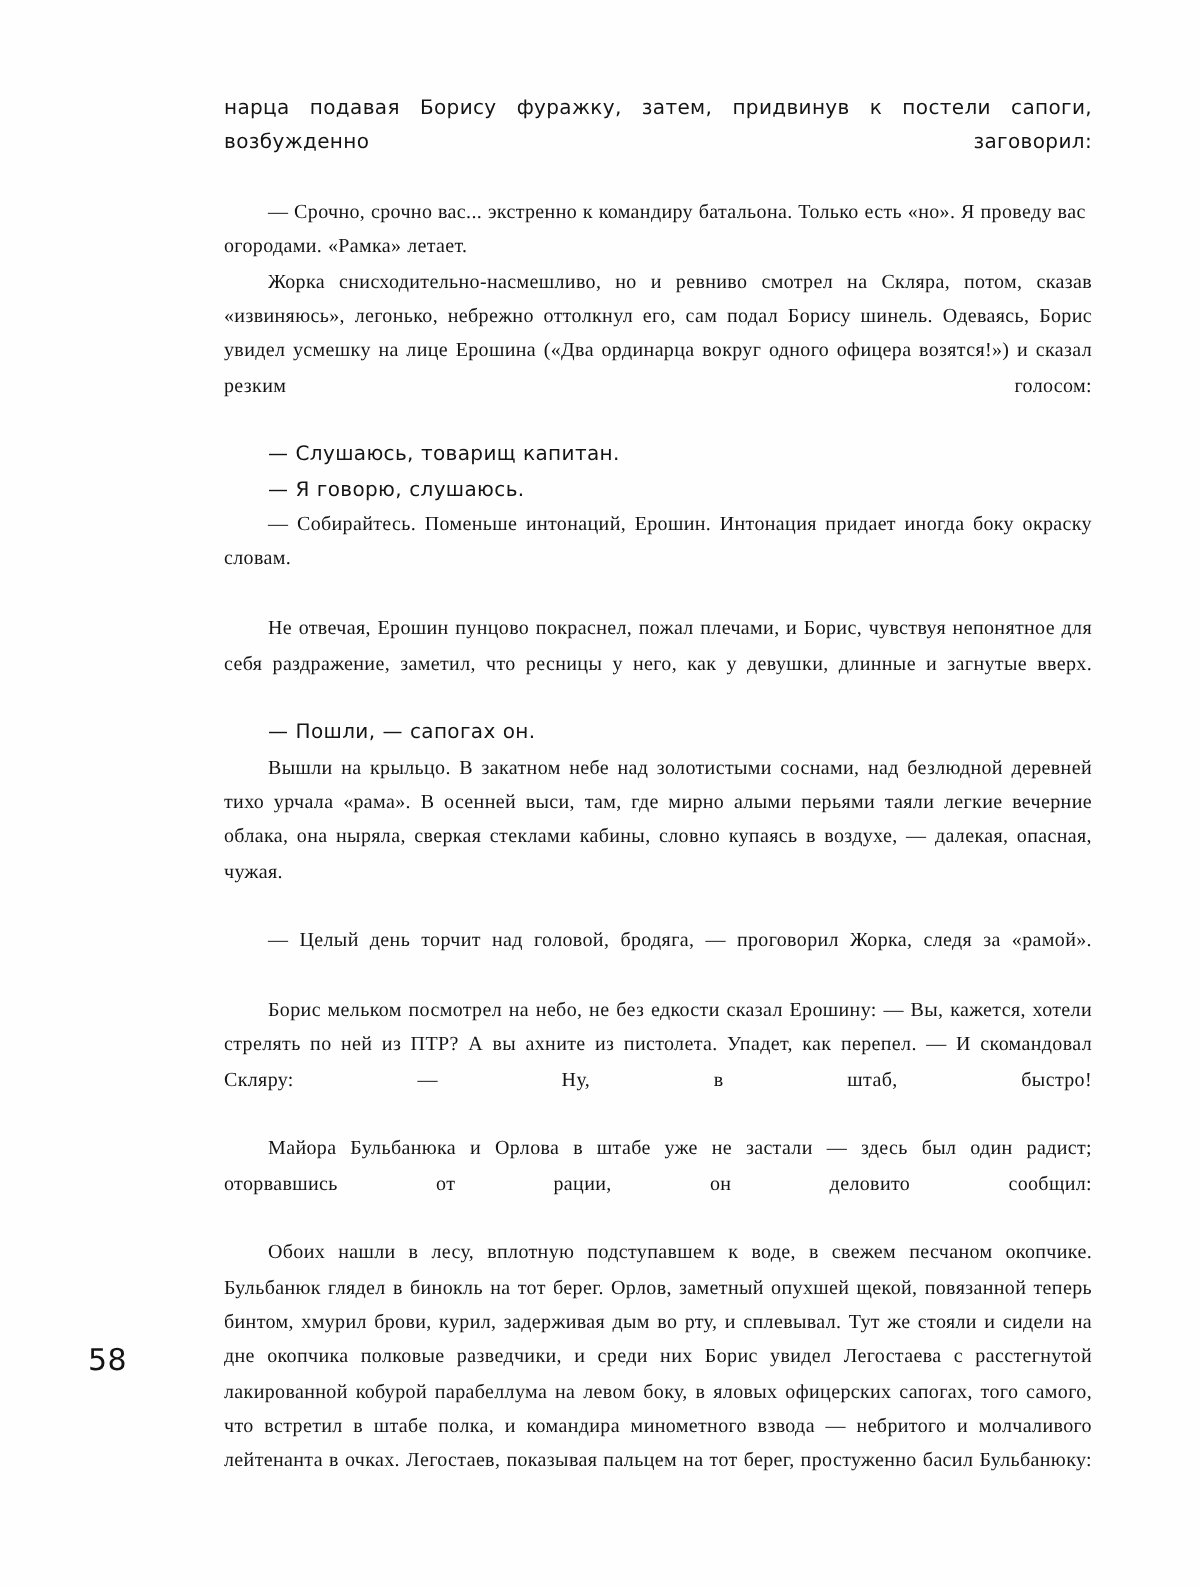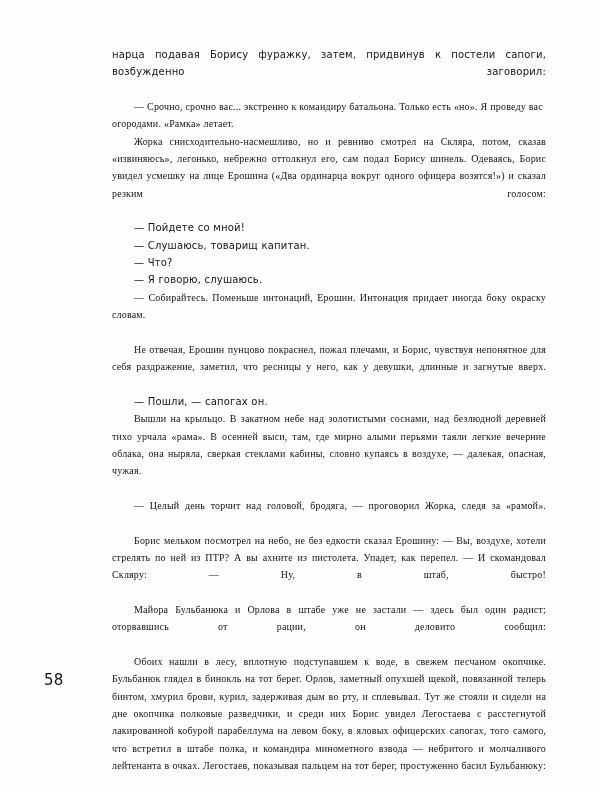--- a/index.html
+++ b/index.html
@@ -71,39 +71,37 @@
 <div class="page">
 
   <div class="text-column">
 
     <p class="para">нарца подавая Борису фуражку, затем, придвинув к постели сапоги, возбужденно заговорил:</p>
 
     <p class="para indent dialogue">— Срочно, срочно вас... экстренно к командиру батальона. Только есть «но». Я проведу вас огородами. «Рамка» летает.</p>
 
     <p class="para indent">Жорка снисходительно-насмешливо, но и ревниво смотрел на Скляра, потом, сказав «извиняюсь», легонько, небрежно оттолкнул его, сам подал Борису шинель. Одеваясь, Борис увидел усмешку на лице Ерошина («Два ординарца вокруг одного офицера возятся!») и сказал резким голосом:</p>
 
-    <p class="para dialogue">— Пойдете со мной!</p>
 
     <p class="para dialogue">— Слушаюсь, товарищ капитан.</p>
 
-    <p class="para dialogue">— Что?</p>
 
     <p class="para dialogue">— Я говорю, слушаюсь.</p>
 
     <p class="para indent">— Собирайтесь. Поменьше интонаций, Ерошин. Интонация придает иногда боку окраску словам.</p>
 
     <p class="para indent">Не отвечая, Ерошин пунцово покраснел, пожал плечами, и Борис, чувствуя непонятное для себя раздражение, заметил, что ресницы у него, как у девушки, длинные и загнутые вверх.</p>
 
     <p class="para dialogue">— Пошли, — сапогах он.</p>
 
     <p class="para indent">Вышли на крыльцо. В закатном небе над золотистыми соснами, над безлюдной деревней тихо урчала «рама». В осенней выси, там, где мирно алыми перьями таяли легкие вечерние облака, она ныряла, сверкая стеклами кабины, словно купаясь в воздухе, — далекая, опасная, чужая.</p>
 
     <p class="para indent">— Целый день торчит над головой, бродяга, — проговорил Жорка, следя за «рамой».</p>
 
-    <p class="para indent">Борис мельком посмотрел на небо, не без едкости сказал Ерошину: — Вы, воздухе, хотели стрелять по ней из ПТР? А вы ахните из пистолета. Упадет, как перепел. — И скомандовал Скляру: — Ну, в штаб, быстро!</p>
+    <p class="para indent">Борис мельком посмотрел на небо, не без едкости сказал Ерошину: — Вы, кажется, хотели стрелять по ней из ПТР? А вы ахните из пистолета. Упадет, как перепел. — И скомандовал Скляру: — Ну, в штаб, быстро!</p>
 
     <p class="para indent">Майора Бульбанюка и Орлова в штабе уже не застали — здесь был один радист; оторвавшись от рации, он деловито сообщил:</p>
 
 
     <p class="para indent">Обоих нашли в лесу, вплотную подступавшем к воде, в свежем песчаном окопчике. Бульбанюк глядел в бинокль на тот берег. Орлов, заметный опухшей щекой, повязанной теперь бинтом, хмурил брови, курил, задерживая дым во рту, и сплевывал. Тут же стояли и сидели на дне окопчика полковые разведчики, и среди них Борис увидел Легостаева с расстегнутой лакированной кобурой парабеллума на левом боку, в яловых офицерских сапогах, того самого, что встретил в штабе полка, и командира минометного взвода — небритого и молчаливого лейтенанта в очках. Легостаев, показывая пальцем на тот берег, простуженно басил Бульбанюку:</p>
 
   </div>
 
   <div class="page-number">58</div>
 

